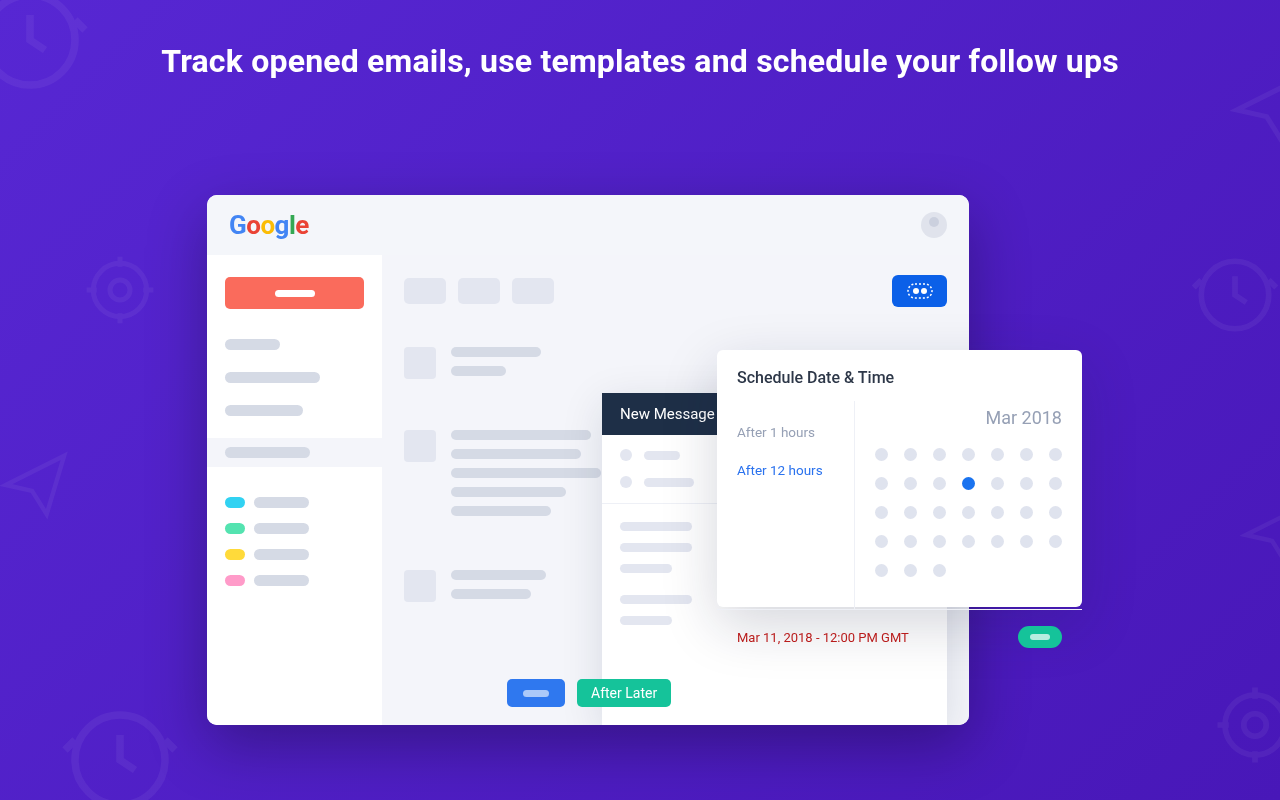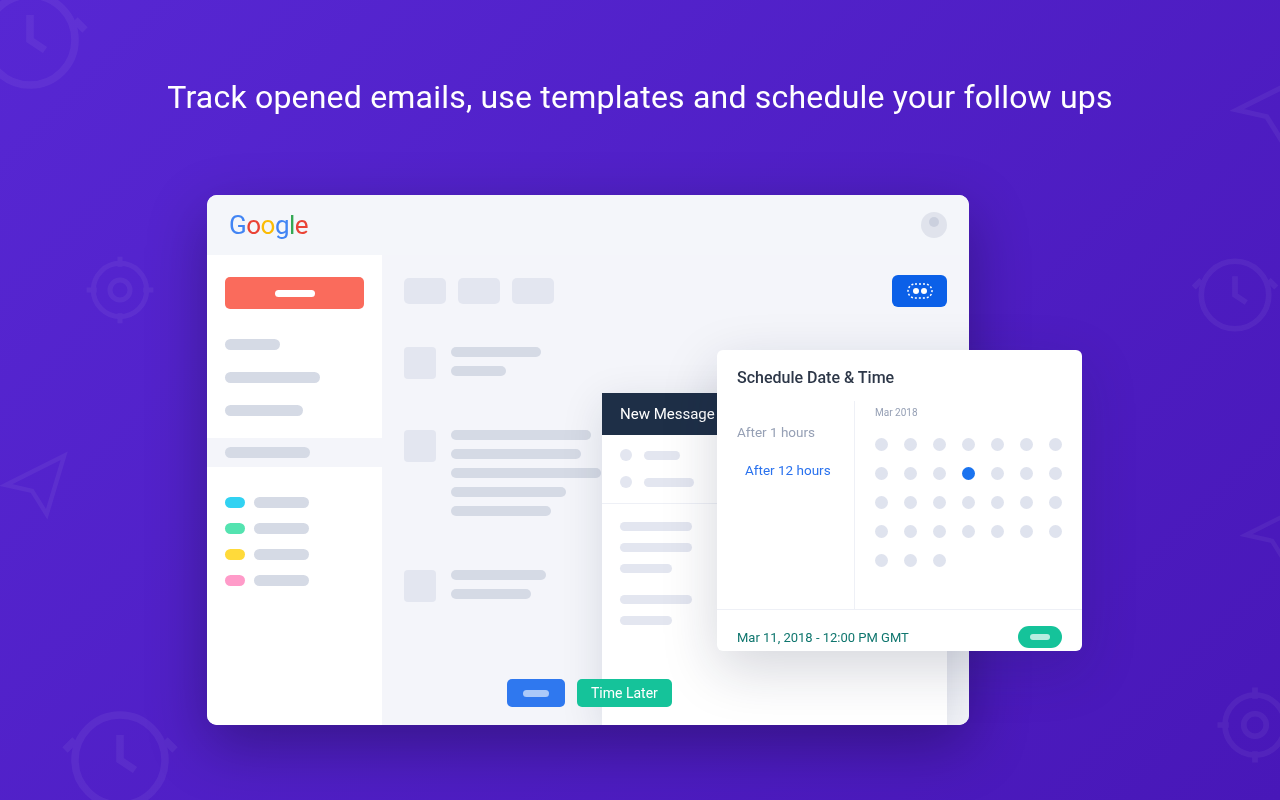--- a/index.html
+++ b/index.html
@@ -18,22 +18,22 @@
     .bg-plane1 { top: 450px; left: 0px; width: 70px; height: 70px; }
     .bg-clock2 { bottom: -20px; left: 60px; width: 120px; height: 120px; }
     .bg-plane2 { top: 70px; right: -30px; width: 80px; height: 80px; }
     .bg-clock3 { top: 250px; right: 0px; width: 90px; height: 90px; }
     .bg-plane3 { top: 500px; right: -30px; width: 70px; height: 70px; }
     .bg-target2 { bottom: 30px; right: -20px; width: 90px; height: 90px; }
     .headline {
       color: #fff;
       text-align: center;
       font-size: 32px;
-      font-weight: 400;
-      padding-top: 78px;
+      font-weight: 700;
+      padding-top: 42px;
       letter-spacing: 0.2px;
     }
     .browser {
       position: absolute;
       top: 195px;
       left: 207px;
       width: 762px;
       height: 530px;
       background: #fff;
       border-radius: 10px;
@@ -43,21 +43,21 @@
     .browser-header {
       height: 60px;
       background: #f4f6fa;
       display: flex;
       align-items: center;
       padding: 0 22px;
       justify-content: space-between;
     }
     .google-logo {
       font-size: 26px;
-      font-weight: 400;
+      font-weight: 700;
       letter-spacing: -0.5px;
     }
     .g-blue { color: #4285f4; }
     .g-red { color: #ea4335; }
     .g-yellow { color: #fbbc05; }
     .g-green { color: #34a853; }
     .avatar {
       width: 26px; height: 26px;
       background: #e0e3ec;
       border-radius: 50%;
@@ -181,21 +181,21 @@
       border-radius: 5px;
       font-size: 14px;
       display: flex;
       align-items: center;
     }
     .schedule-popup {
       position: absolute;
       top: 350px;
       left: 717px;
       width: 365px;
-      height: 301px;
+      height: 257px;
       background: #fff;
       border-radius: 6px;
       box-shadow: 0 18px 55px rgba(20,30,60,0.18);
     }
     .schedule-title {
       padding: 18px 20px 14px 20px;
       font-size: 16px;
       color: #2d3748;
       font-weight: 500;
     }
@@ -204,26 +204,26 @@
       width: 120px;
       padding-top: 12px;
       border-right: 1px solid #eef0f6;
     }
     .preset-item {
       font-size: 13.5px;
       color: #96a0b5;
       padding: 11px 0;
       cursor: pointer;
     }
-    .preset-item.active { color: #2a72ee; margin-left: 8px; }
+    .preset-item.active { color: #2a72ee; }
     .cal-col { flex: 1; padding: 6px 0 0 20px; }
     .cal-title {
-      text-align: left;
+      text-align: right;
       color: #96a0b5;
-      font-size: 10px;
+      font-size: 18px;
       margin-bottom: 20px;
     }
     .cal-grid {
       display: grid;
       grid-template-columns: repeat(7, 1fr);
       gap: 16px 16px;
       justify-items: center;
     }
     .cal-day {
       width: 13px; height: 13px;
@@ -231,21 +231,21 @@
       border-radius: 50%;
     }
     .cal-day.selected { background: #1a73ef; }
     .schedule-footer {
       border-top: 1px solid #eef0f6;
       padding: 16px 20px;
       display: flex;
       align-items: center;
       justify-content: space-between;
     }
-    .selected-date { font-size: 13px; color: #0f766e; }
+    .selected-date { font-size: 13px; color: #b91c1c; }
     .confirm-btn {
       width: 44px; height: 22px;
       background: #15c39a;
       border-radius: 11px;
       display: flex;
       align-items: center;
       justify-content: center;
     }
     .confirm-btn::after { content: ''; width: 20px; height: 6px; background: rgba(255,255,255,0.7); border-radius: 3px; }
   </style>
@@ -383,21 +383,21 @@
             </div>
           <div class="compose-divider"></div>
           <div class="compose-ph" style="width:72px;margin-bottom:12px"></div>
           <div class="compose-ph" style="width:72px;margin-bottom:12px"></div>
           <div class="compose-ph" style="width:52px;margin-bottom:22px"></div>
           <div class="compose-ph" style="width:72px;margin-bottom:12px"></div>
           <div class="compose-ph" style="width:52px"></div>
         </div>
         <div class="compose-footer">
           <div class="send-btn"></div>
-          <div class="send-later-btn">Time Later</div>
+          <div class="send-later-btn">After Later</div>
         </div>
       </div>
     </div>
   </div>
 </div>
 
 <div class="schedule-popup">
   <div class="schedule-title">Schedule Date &amp; Time</div>
   <div class="schedule-body">
     <div class="preset-col" id="preset-list">

